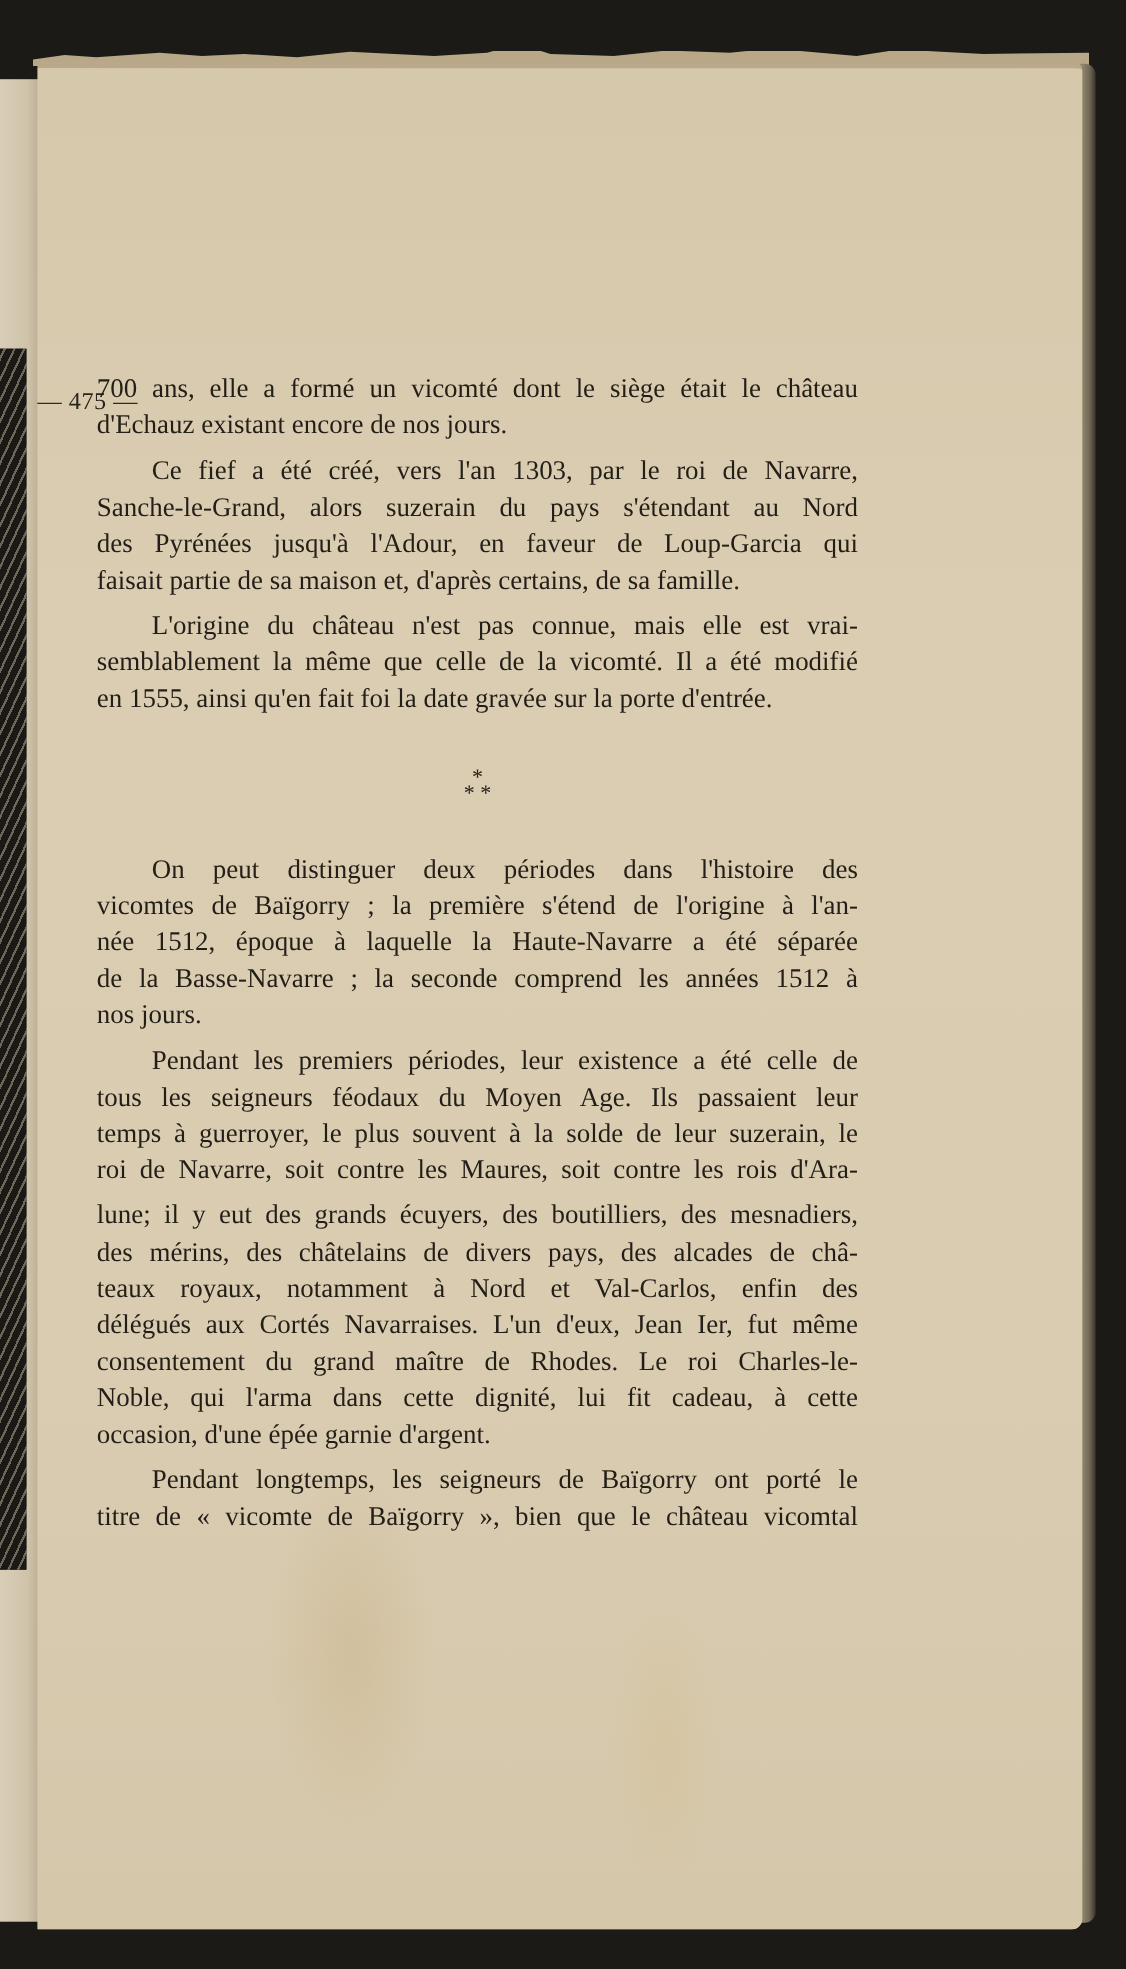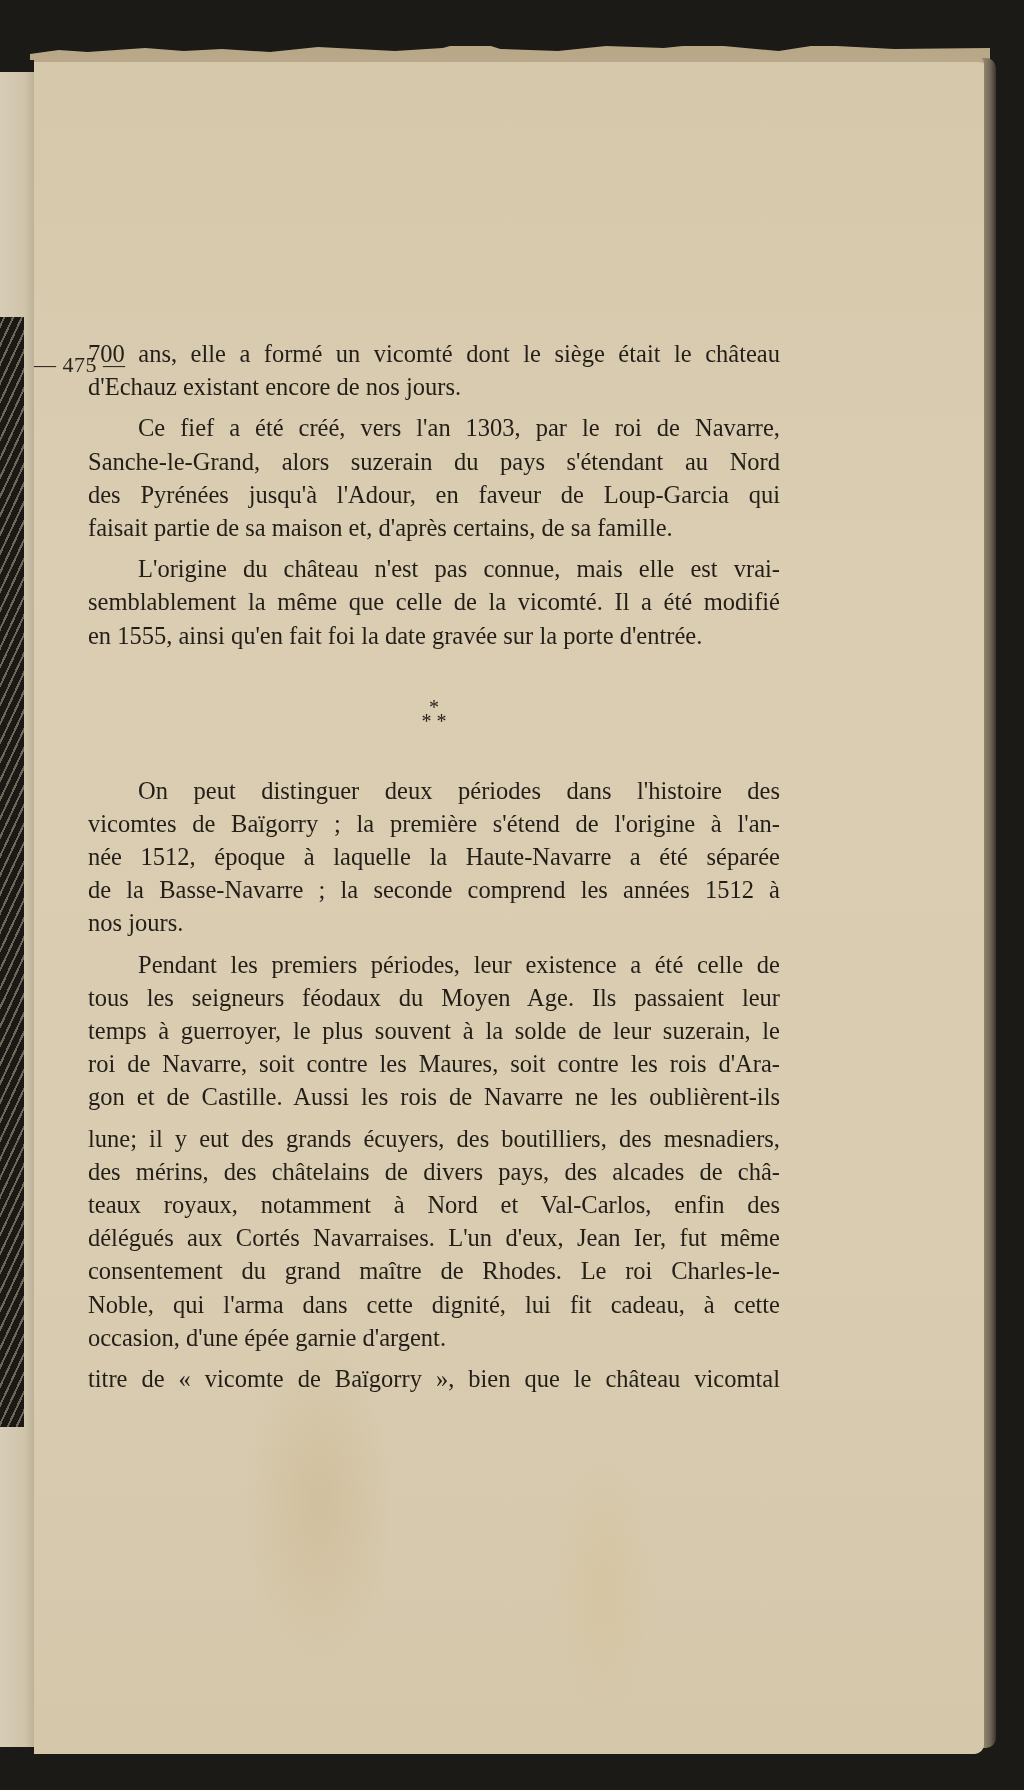--- a/index.html
+++ b/index.html
@@ -100,30 +100,30 @@
       <span class="line">née 1512, époque à laquelle la Haute-Navarre a été séparée</span>
       <span class="line">de la Basse-Navarre ; la seconde comprend les années 1512 à</span>
       <span class="line last">nos jours.</span>
     </div>
     <div class="para-gap"></div>
     <div>
       <span class="line indent">Pendant les premiers périodes, leur existence a été celle de</span>
       <span class="line">tous les seigneurs féodaux du Moyen Age. Ils passaient leur</span>
       <span class="line">temps à guerroyer, le plus souvent à la solde de leur suzerain, le</span>
       <span class="line">roi de Navarre, soit contre les Maures, soit contre les rois d'Ara-</span>
-      <span class="line">gon et de Castille. Aussi les rois de Navarre ne les oublièrent-ils</span>
     </div>
     <div class="para-gap"></div>
     <div>
       <span class="line">lune; il y eut des grands écuyers, des boutilliers, des mesnadiers,</span>
       <span class="line">des mérins, des châtelains de divers pays, des alcades de châ-</span>
       <span class="line">teaux royaux, notamment à Nord et Val-Carlos, enfin des</span>
       <span class="line">délégués aux Cortés Navarraises. L'un d'eux, Jean Ier, fut même</span>
       <span class="line">consentement du grand maître de Rhodes. Le roi Charles-le-</span>
       <span class="line">Noble, qui l'arma dans cette dignité, lui fit cadeau, à cette</span>
       <span class="line last">occasion, d'une épée garnie d'argent.</span>
     </div>
     <div class="para-gap"></div>
     <div>
+      <span class="line indent">Pendant longtemps, les seigneurs de Baïgorry ont porté le</span>
       <span class="line">titre de « vicomte de Baïgorry », bien que le château vicomtal</span>
     </div>
     <div class="para-gap"></div>
   </div>
 
 </body></html>

